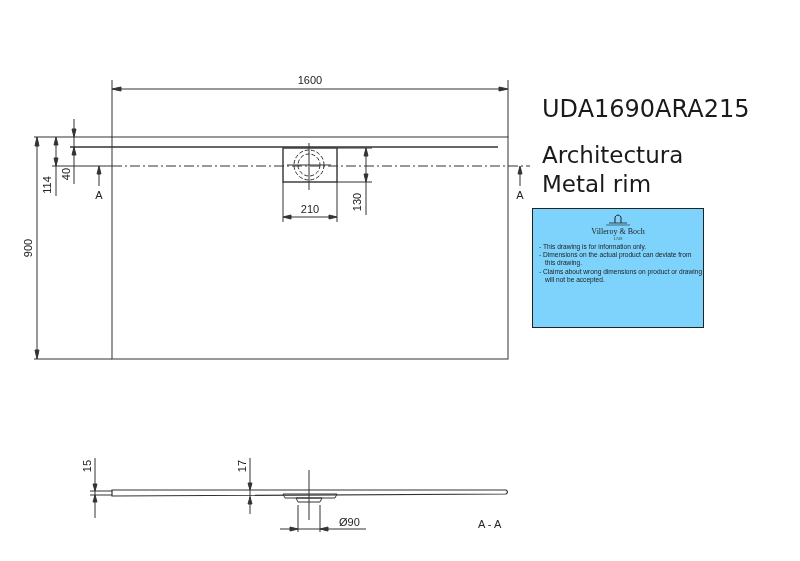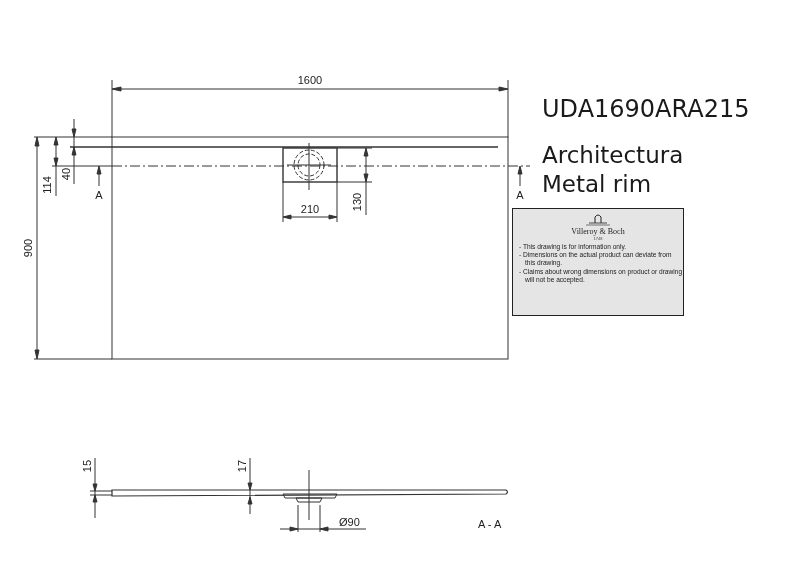--- a/index.html
+++ b/index.html
@@ -1,20 +1,20 @@
 <!DOCTYPE html>
 <html><head>
 <meta charset="utf-8">
 <style>
   html, body { margin: 0; padding: 0; background: #ffffff; }
   body { width: 800px; height: 561px; position: relative; overflow: hidden; font-family: "Liberation Sans", sans-serif; }
   svg { position: absolute; left: 0; top: 0; }
   .dim { font-family: "Liberation Sans", sans-serif; font-size: 11px; fill: #222; }
   .big { font-family: "DejaVu Sans", sans-serif; fill: #1a1a1a; }
-  .note { position: absolute; left: 512px; top: 208px; width: 172px; height: 108px; border: 1.5px solid #222; box-sizing: border-box; background: #e5e5e5; }
+  .note { position: absolute; left: 532px; top: 208px; width: 172px; height: 120px; border: 1.5px solid #222; box-sizing: border-box; background: #7dd3fc; }
   .logo { text-align: center; margin-top: 4px; }
   .logo-icon { display: block; margin: 0 auto; }
   .brand { font-family: "Liberation Serif", serif; font-size: 8px; color: #222; display: block; line-height: 9px; }
   .brand-year { font-size: 4px; color: #444; display: block; line-height: 5px; }
   .notes { font-size: 6.6px; line-height: 8.2px; color: #222; margin: 2px 0 0 6px; padding: 0; list-style: none; }
   .notes li { padding-left: 6px; text-indent: -6px; }
 </style>
 </head>
 <body>
 

